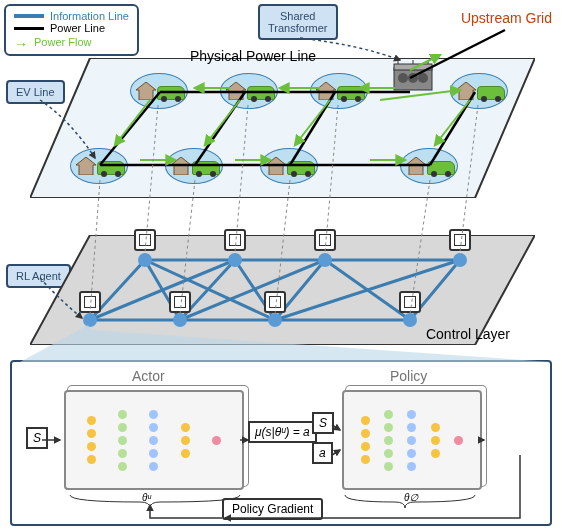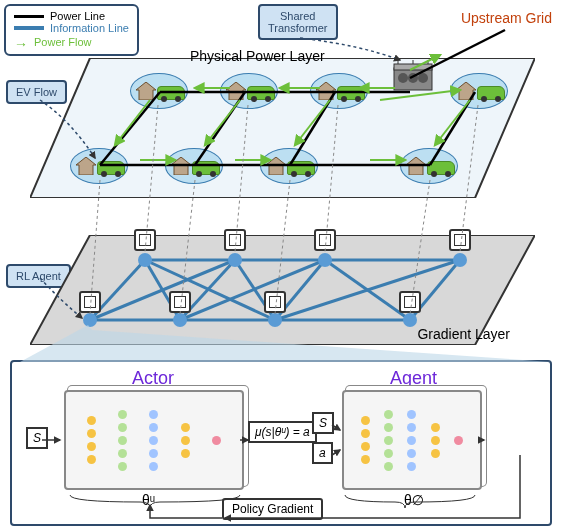--- a/index.html
+++ b/index.html
@@ -127,36 +127,37 @@
   .nn-card {
     position: absolute;
     width: 180px; height: 100px;
     border: 2px solid #888;
     border-radius: 4px;
     background: #f5f5f5;
     box-shadow: 4px -4px 0 #fff, 4px -4px 0 1px #888;
   }
   .nn-label {
     position: absolute;
-    font-size: 18px;
-    color: #6d28d9;
+    font-size: 14px;
+    color: #737373;
   }
   .io-box {
     position: absolute;
     border: 2px solid #333;
     background: #fff;
     padding: 2px 5px;
     font-size: 12px;
     font-style: italic;
     white-space: nowrap;
   }
   .brace {
     position: absolute;
-    font-size: 14px;
+    font-size: 10px;
     white-space: nowrap;
+    font-style: italic;
   }
   .pg-box {
     position: absolute;
     border: 2px solid #333;
     background: #fff;
     padding: 2px 8px;
     font-size: 12px;
     border-radius: 3px;
   }
   svg.overlay {
@@ -175,39 +176,39 @@
   .nn-col { display: flex; flex-direction: column; gap: 4px; }
   .nn-dot {
     width: 9px; height: 9px; border-radius: 50%;
   }
 </style>
 </head>
 <body>
 
 <div class="legend">
   <div class="legend-row">
+    <span class="legend-line" style="background:#3b7db0;height:4px"></span>
+    <span style="color:#3b7db0">Information Line</span>
+  </div>
+  <div class="legend-row">
     <span class="legend-line" style="background:#000"></span>
     <span>Power Line</span>
-  </div>
-  <div class="legend-row">
-    <span class="legend-line" style="background:#3b7db0;height:4px"></span>
-    <span style="color:#3b7db0">Information Line</span>
   </div>
   <div class="legend-row">
     <span class="legend-arrow">→</span>
     <span style="color:#6cbf3a">Power Flow</span>
   </div>
 </div>
 
 <div class="callout" style="top:4px;left:258px">
   <span style="white-space:pre-line;display:block">Shared
 Transformer</span>
 </div>
 <div class="callout" style="top:80px;left:6px">
-  <span>EV Flow</span>
+  <span>EV Line</span>
 </div>
 <div class="callout" style="top:264px;left:6px">
   <span>RL Agent</span>
 </div>
 
 <div class="upstream">Upstream Grid</div>
 
 <div class="physical-layer">
   <svg class="parallelogram" viewBox="0 0 505 140">
     <polygon points="60,0 505,0 445,140 0,140" fill="#eef5fa" stroke="#333" stroke-width="2"></polygon>
@@ -266,21 +267,21 @@
     <rect x="6" y="10" width="38" height="22" fill="#888" stroke="#333"></rect>
     <rect x="6" y="6" width="38" height="6" fill="#aaa" stroke="#333"></rect>
     <circle cx="15" cy="20" r="5" fill="#555"></circle>
     <circle cx="25" cy="20" r="5" fill="#555"></circle>
     <circle cx="35" cy="20" r="5" fill="#555"></circle>
     <line x1="10" y1="2" x2="10" y2="6" stroke="#333"></line>
     <line x1="25" y1="2" x2="25" y2="6" stroke="#333"></line>
     <line x1="40" y1="2" x2="40" y2="6" stroke="#333"></line>
   </svg>
 </div>
-<div class="layer-label" style="top:48px;left:190px">Physical Power Layer</div>
+<div class="layer-label" style="top:48px;left:190px">Physical Power Line</div>
 
 <div class="control-layer">
   <svg class="parallelogram" viewBox="0 0 505 110">
     <polygon points="60,0 505,0 445,110 0,110" fill="#d8d8d8" stroke="#333" stroke-width="2"></polygon>
 
     <g stroke="#3b7db0" stroke-width="3">
       <line x1="115" y1="25" x2="205" y2="25"></line>
       <line x1="205" y1="25" x2="295" y2="25"></line>
       <line x1="295" y1="25" x2="430" y2="25"></line>
       <line x1="60" y1="85" x2="150" y2="85"></line>
@@ -310,25 +311,25 @@
   <div class="chip" style="left:419px;top:-6px"></div>
   <div class="agent" style="left:53px;top:78px"></div>
   <div class="chip" style="left:49px;top:56px"></div>
   <div class="agent" style="left:143px;top:78px"></div>
   <div class="chip" style="left:139px;top:56px"></div>
   <div class="agent" style="left:238px;top:78px"></div>
   <div class="chip" style="left:234px;top:56px"></div>
   <div class="agent" style="left:373px;top:78px"></div>
   <div class="chip" style="left:369px;top:56px"></div>
 </div>
-<div class="layer-label" style="top:326px;right:52px">Gradient Layer</div>
+<div class="layer-label" style="top:326px;right:52px">Control Layer</div>
 
 <div class="detail-panel">
   <div class="nn-label" style="top:6px;left:120px">Actor</div>
-  <div class="nn-label" style="top:6px;left:378px">Agent</div>
+  <div class="nn-label" style="top:6px;left:378px">Policy</div>
 
   <div class="nn-card" style="top:28px;left:52px">
     <div class="nn-dots">
       <div class="nn-col">
           <div class="nn-dot" style="background:#f6c343"></div>
           <div class="nn-dot" style="background:#f6c343"></div>
           <div class="nn-dot" style="background:#f6c343"></div>
           <div class="nn-dot" style="background:#f6c343"></div>
         </div>
       <div class="nn-col">

